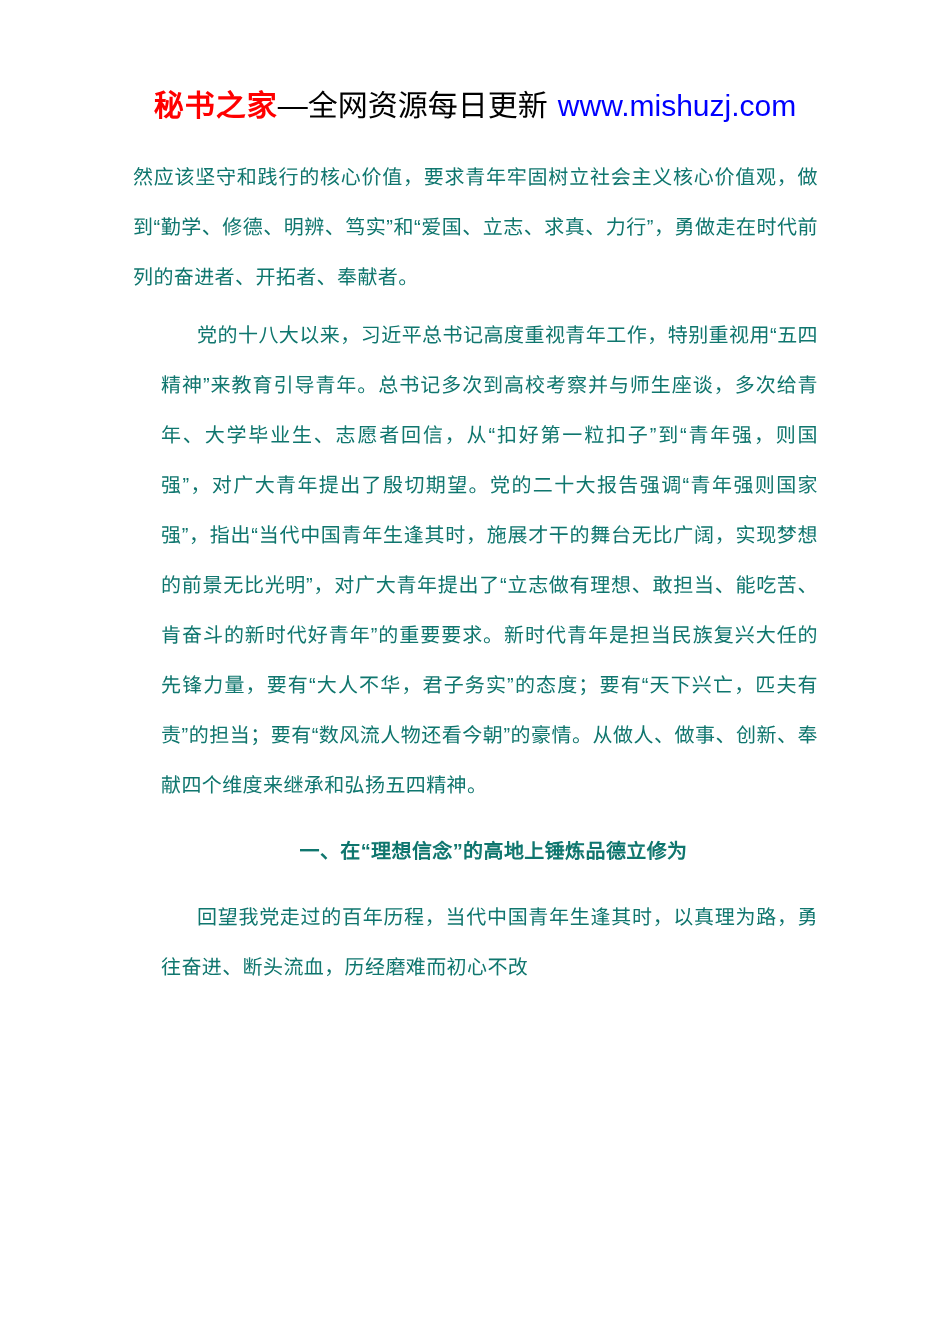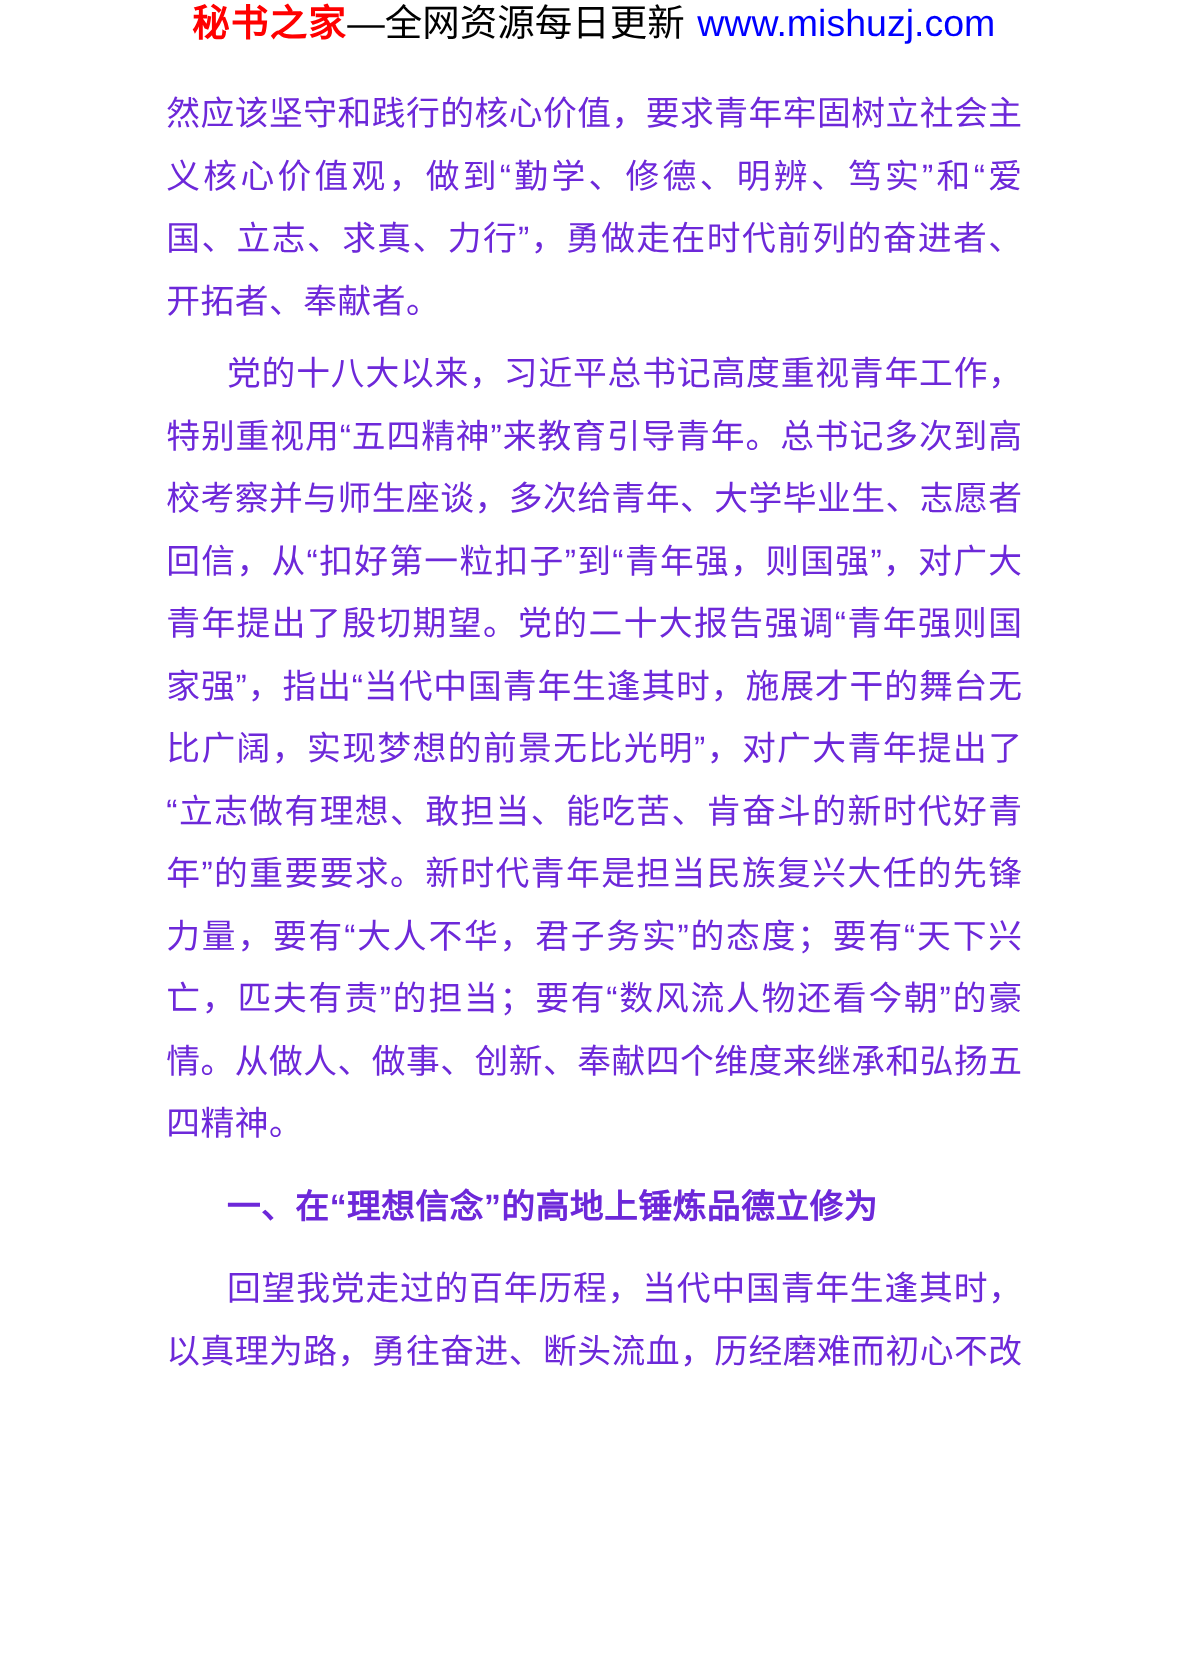--- a/index.html
+++ b/index.html
@@ -11,20 +11,21 @@
     position: relative;
     width: 950px;
     height: 1344px;
     margin: 0 auto;
     background: #ffffff;
     overflow: hidden;
     font-family: "Liberation Sans", "DejaVu Sans", sans-serif;
     color: #000000;
   }
   .site-header {
+    padding-top: 86px;
     text-align: center;
     font-size: 30px;
     line-height: 40px;
     white-space: nowrap;
   }
   .site-name {
     color: #ff0000;
     font-weight: bold;
     font-family: "Liberation Serif", "DejaVu Serif", serif;
     letter-spacing: 1px;
@@ -36,35 +37,36 @@
     color: #0000ff;
     margin-left: 10px;
     text-decoration: none;
     cursor: pointer;
   }
   .doc-body {
     margin: 26px 132px 0 133px;
   }
   .doc-body p {
     margin: 0 0 8px 0;
-    font-size: 27px;
+    font-size: 20px;
     line-height: 50px;
     letter-spacing: 0.4px;
     text-align: justify;
     text-justify: inter-ideograph;
     word-break: break-all;
-    color: #6d28d9;
+    color: #0f766e;
   }
   .doc-body p.indent {
     text-indent: 1.8em;
+    margin-left: 28px;
   }
   .doc-body p.heading {
     font-weight: bold;
     margin: 16px 0 16px 0;
-    text-align: left;
+    text-align: center;
   }
 </style>
 </head>
 <body>
 
 <div class="page">
 
   <div class="site-header">
     <span class="site-name">秘书之家</span><span class="site-tagline">—全网资源每日更新</span><span class="site-url">www.mishuzj.com</span>
   </div>

